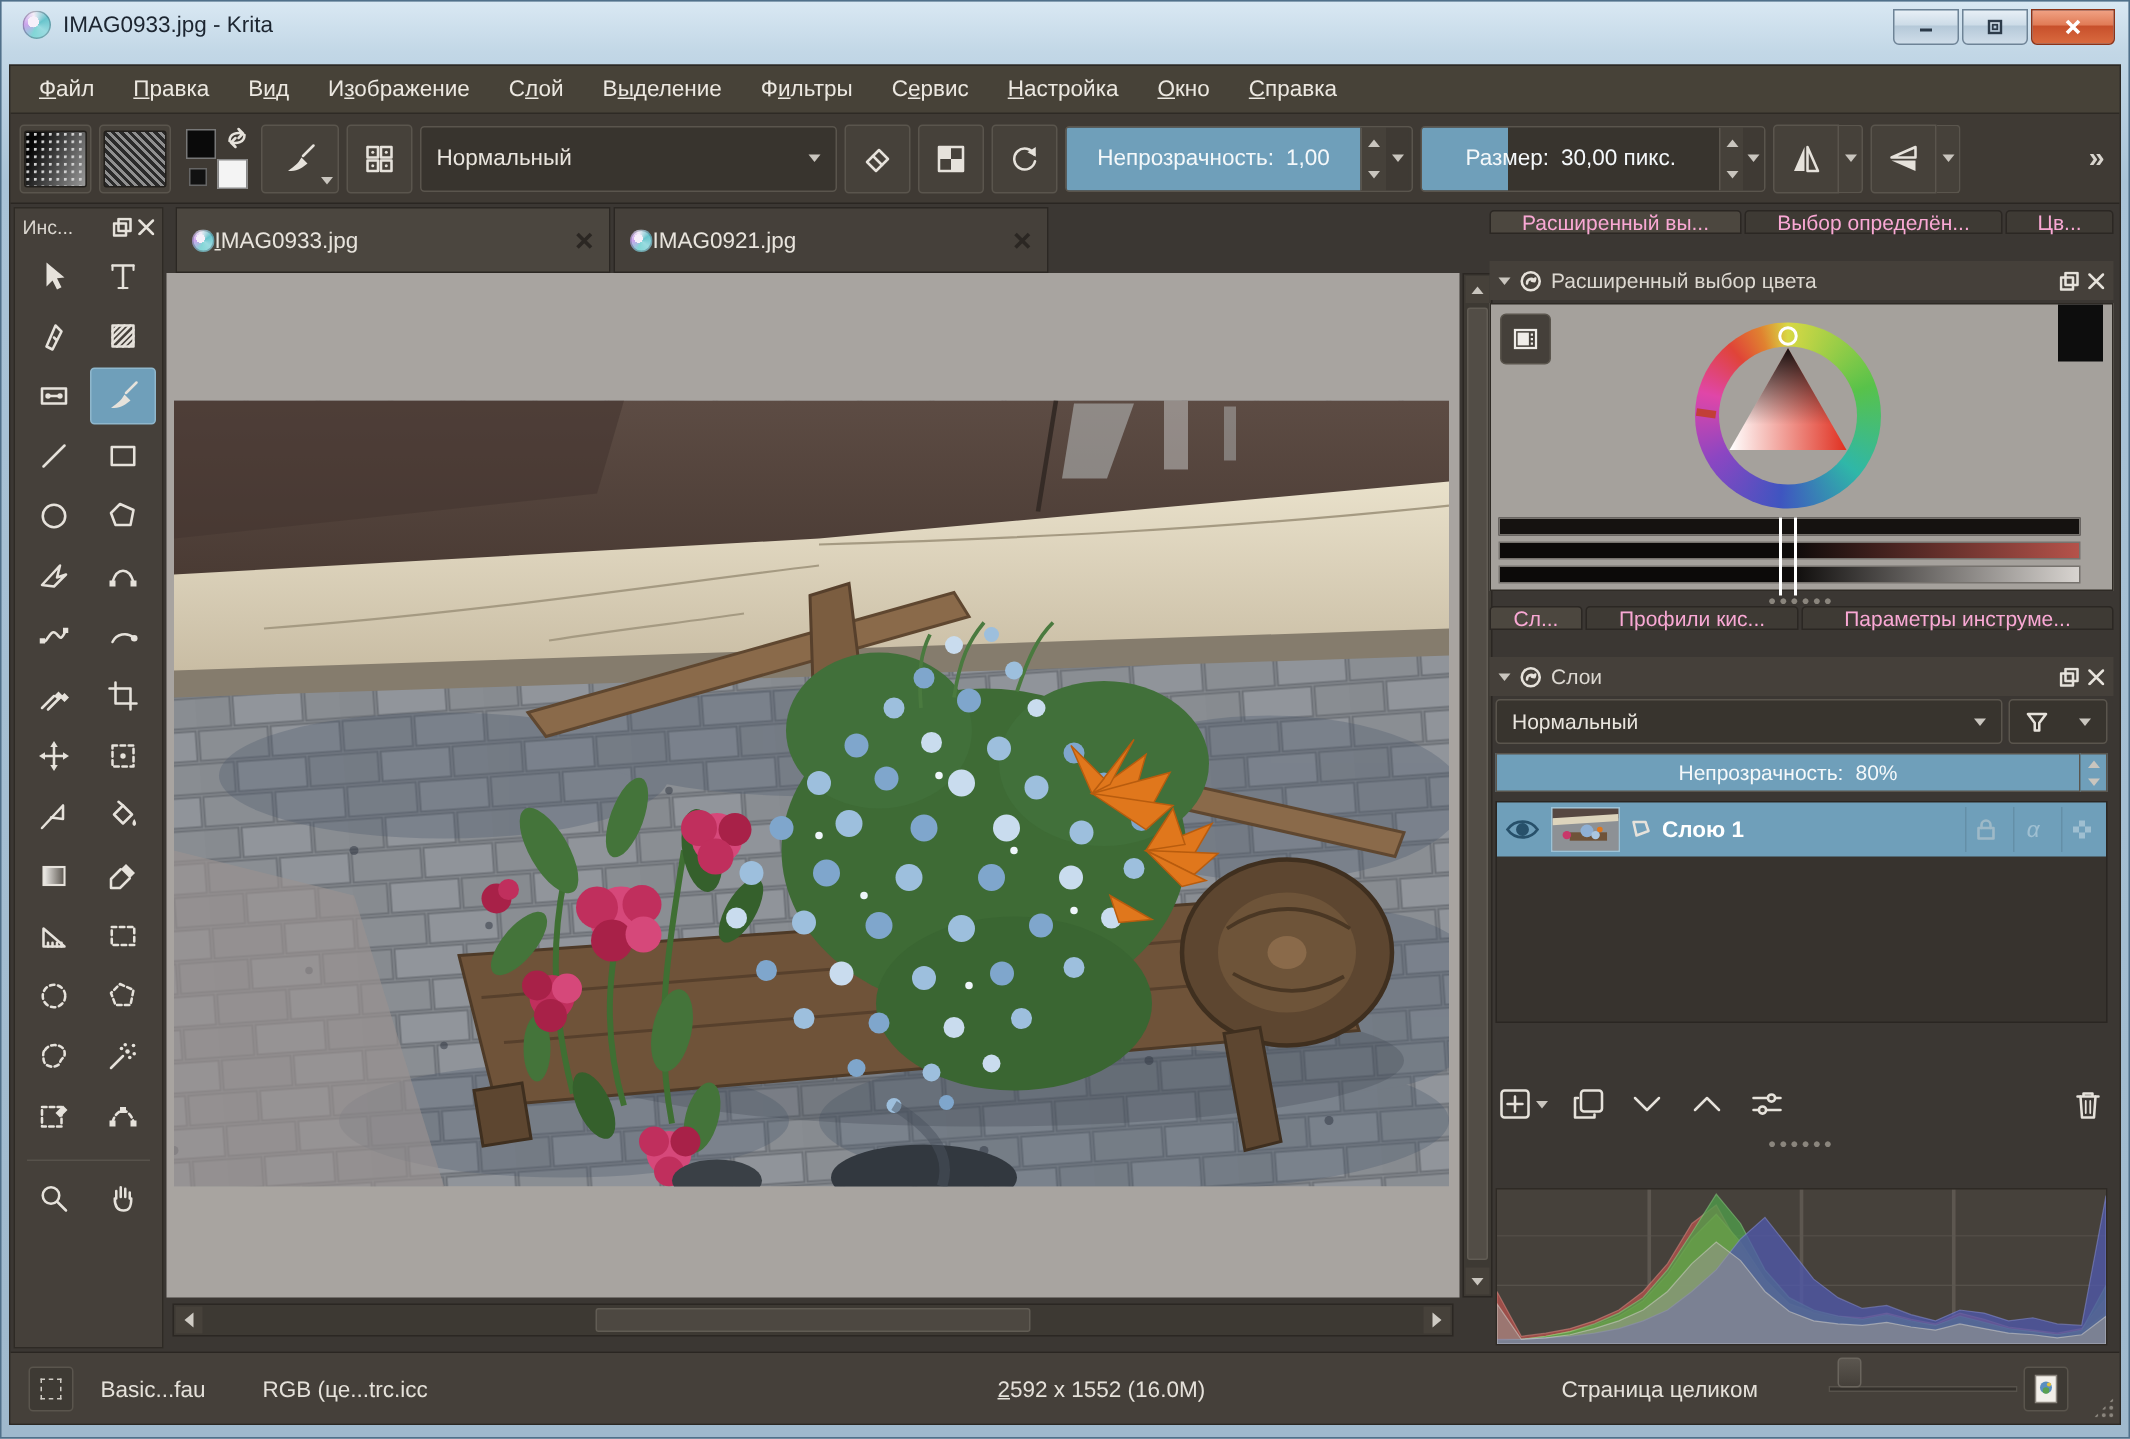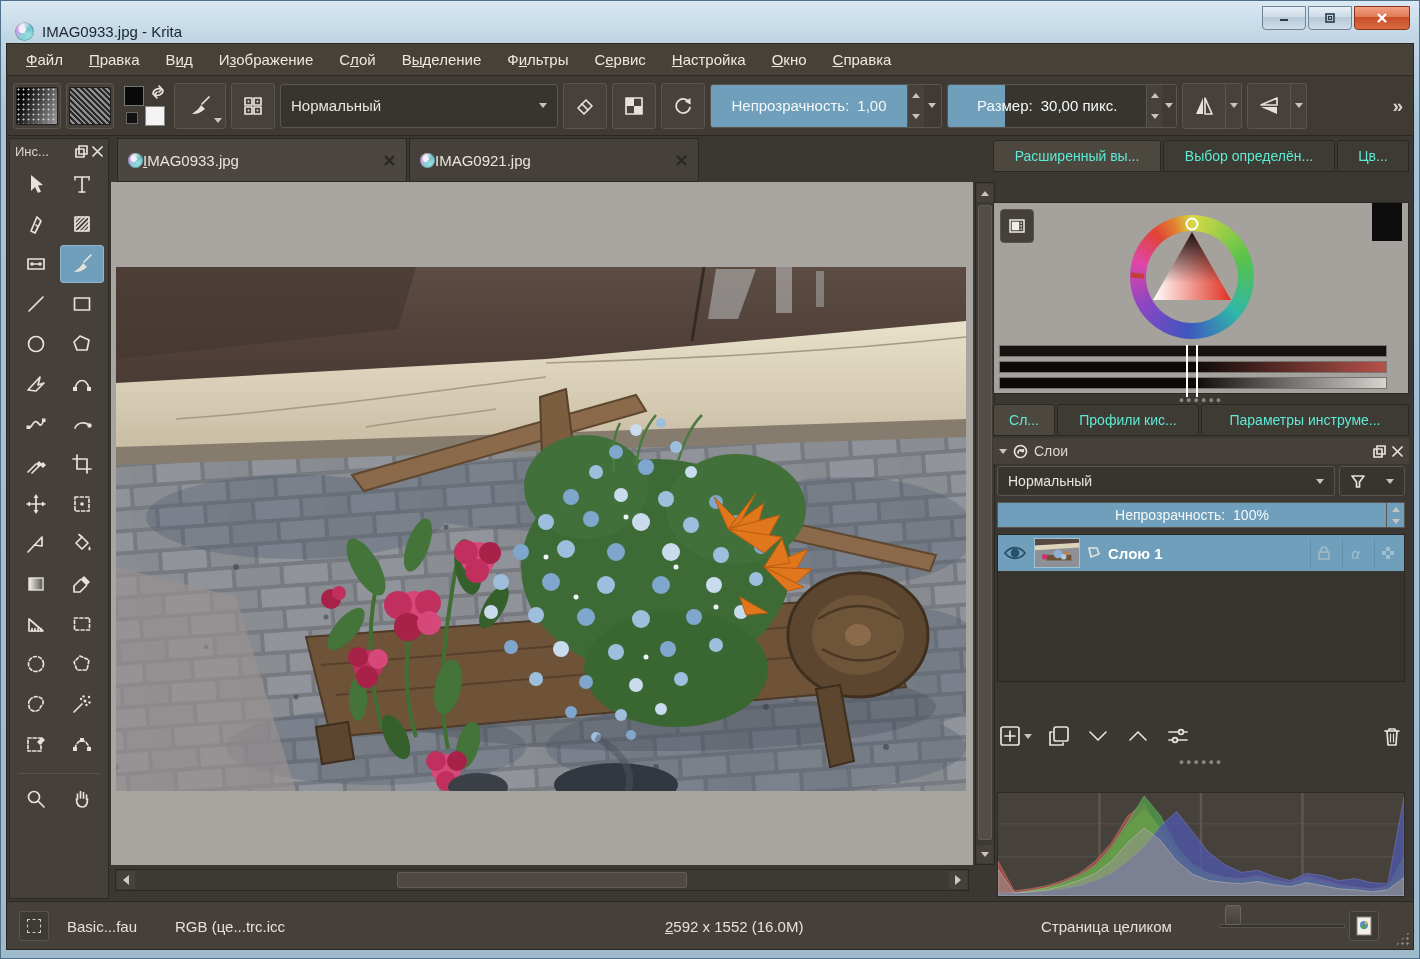--- a/index.html
+++ b/index.html
@@ -79,21 +79,21 @@
   .varrow{position:absolute;left:1px;right:1px;height:18px;background:#46413a;display:flex;align-items:center;justify-content:center;}
   .vthumb{position:absolute;left:2px;right:2px;top:22px;bottom:24px;background:#524d46;border:1px solid #615c54;border-radius:2px;}
   .hscroll{position:absolute;left:4px;right:26px;bottom:10px;height:22px;background:#3d3933;border:1px solid #2b2723;}
   .harrow{position:absolute;top:1px;bottom:1px;width:18px;background:#46413a;display:flex;align-items:center;justify-content:center;}
   .hthumb{position:absolute;top:2px;bottom:2px;left:33%;width:34%;background:#4d4841;border:1px solid #615c54;border-radius:2px;}
   .tri-l{width:0;height:0;border-top:5px solid rgba(0,0,0,0);border-bottom:5px solid rgba(0,0,0,0);border-right:6px solid #cfcbc4;}
   .tri-r{width:0;height:0;border-top:5px solid rgba(0,0,0,0);border-bottom:5px solid rgba(0,0,0,0);border-left:6px solid #cfcbc4;}
   
   .dock{position:absolute;left:986px;right:4px;top:2px;bottom:2px;}
   .rtabs{position:absolute;left:0;right:0;top:2px;height:32px;display:flex;gap:2px;}
-  .rtab{height:32px;background:#3e3a34;border:1px solid #2b2723;color:#5eead4;font-size:14px;
+  .rtab{height:16px;background:#3e3a34;border:1px solid #2b2723;color:#f9a8d4;font-size:14px;
     display:flex;align-items:center;justify-content:center;padding:0 8px;border-radius:3px 3px 0 0;}
   .rtab.active{background:#4c473f;}
   .dheader{position:absolute;left:0;right:0;height:26px;display:flex;align-items:center;gap:6px;padding:0 6px;
     color:#dcd8d1;font-size:14px;background:#45403a;}
   .dheader .sp{flex:1;}
   .cpanel{position:absolute;left:0;right:0;top:64px;height:192px;background:#a5a19c;border:1px solid #2e2a25;}
   .cp-btn{position:absolute;left:6px;top:6px;width:34px;height:34px;background:#45403a;border:1px solid #5a554d;border-radius:4px;
     display:flex;align-items:center;justify-content:center;}
   .cp-black{position:absolute;right:6px;top:0;width:30px;height:38px;background:#0d0d0d;}
   .wheelbox{position:absolute;left:136px;top:12px;width:124px;height:124px;}
@@ -130,21 +130,21 @@
   .grip{position:absolute;right:3px;bottom:3px;width:15px;height:15px;
     background:radial-gradient(#8a857d 1.2px,rgba(0,0,0,0) 1.4px) 0 0/5px 5px;
     clip-path:polygon(100% 0,100% 100%,0 100%);}
 </style>
 </head>
 <body>
 
 <div class="window">
 
   <div class="titlebar">
-    <div style="position:absolute;left:14px;top:21px;">
+    <div style="position:absolute;left:14px;top:6px;">
       <span class="krita-logo"></span><span class="title-text">IMAG0933.jpg  - Krita</span>
     </div>
     <div class="winbtns">
       <div class="wb">
         <svg width="12" height="12">
             <line x1="2" y1="8" x2="10" y2="8" stroke="#2c3b4a" stroke-width="2"></line>
           </svg>
       </div>
       <div class="wb">
         <svg width="12" height="12">
@@ -757,20 +757,38 @@
             </div>
         </div>
       </div>
 
       <div class="dock">
         <div class="rtabs">
           <div class="rtab active" style="width:168px">Расширенный вы...</div>
           <div class="rtab" style="width:172px">Выбор определён...</div>
           <div class="rtab" style="flex:1">Цв...</div>
         </div>
+        <div class="dheader" style="top:36px">
+          <span class="dd"></span>
+          <svg width="15" height="15">
+              <circle class="ic" cx="7.5" cy="7.5" r="6" stroke-width="1.3"></circle>
+              <path class="ic" d="M5 9 C5 5.5 9 5 10 7.5 M10 7.5 l-1.8 -0.4 M10 7.5 l0.5 -1.8" stroke-width="1.2"></path>
+            </svg>
+          <span>Расширенный выбор цвета</span>
+          <span class="sp"></span>
+          <svg width="13" height="13">
+              <g class="ic" stroke-width="1.3">
+                <rect x="1" y="4" width="8" height="8"></rect>
+                <rect x="4" y="1" width="8" height="8"></rect>
+              </g>
+            </svg>
+          <svg width="11" height="11">
+              <path class="ic" d="M1 1 L10 10 M10 1 L1 10" stroke-width="1.8"></path>
+            </svg>
+        </div>
         <div class="cpanel">
           <div class="cp-btn">
             <svg width="18" height="18">
                 <g stroke="#f0ede8" fill="none" stroke-width="1.5">
                   <rect x="2" y="3" width="14" height="12"></rect>
                   <rect x="4.5" y="5.5" width="6" height="7" fill="#f0ede8"></rect>
                   <path d="M12.5 6 H14 M12.5 9 H14 M12.5 12 H14"></path>
                 </g>
               </svg>
           </div>
@@ -828,21 +846,21 @@
           <div class="combo" style="width:66px;height:30px;justify-content:space-around">
             <svg width="16" height="15">
                 <polygon class="ic" points="2,2 14,2 9.5,8 9.5,13 6.5,13 6.5,8" stroke-width="1.4"></polygon>
               </svg>
             <span class="dd"></span>
           </div>
         </div>
         <div class="opacityrow">
           <div class="opfill">
             <span>Непрозрачность:</span>
-            <span>100%</span>
+            <span>80%</span>
           </div>
           <div class="opspin">
               <div>
                 <span class="du"></span>
               </div>
               <div>
                 <span class="dd"></span>
               </div>
             </div>
         </div>

